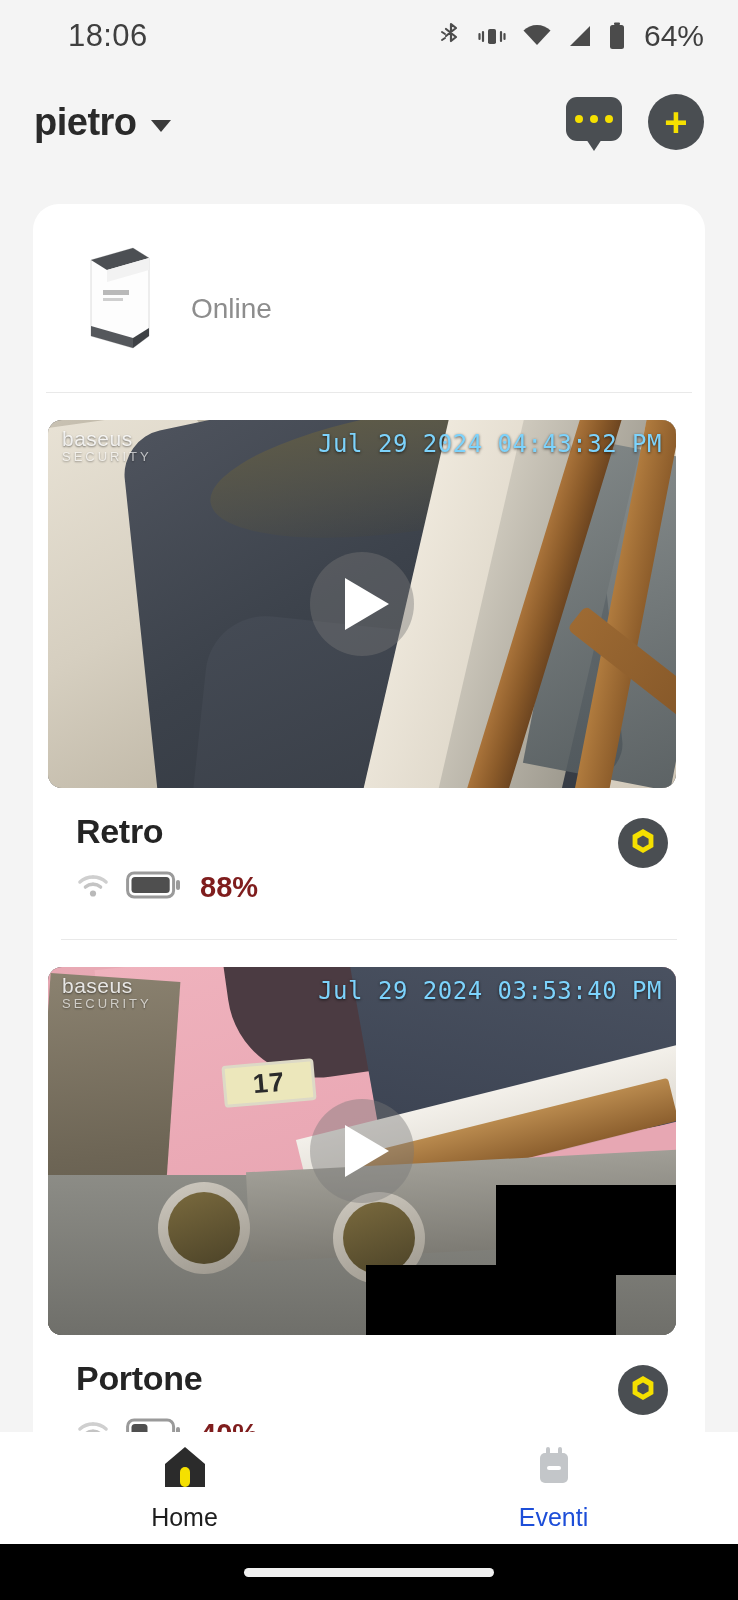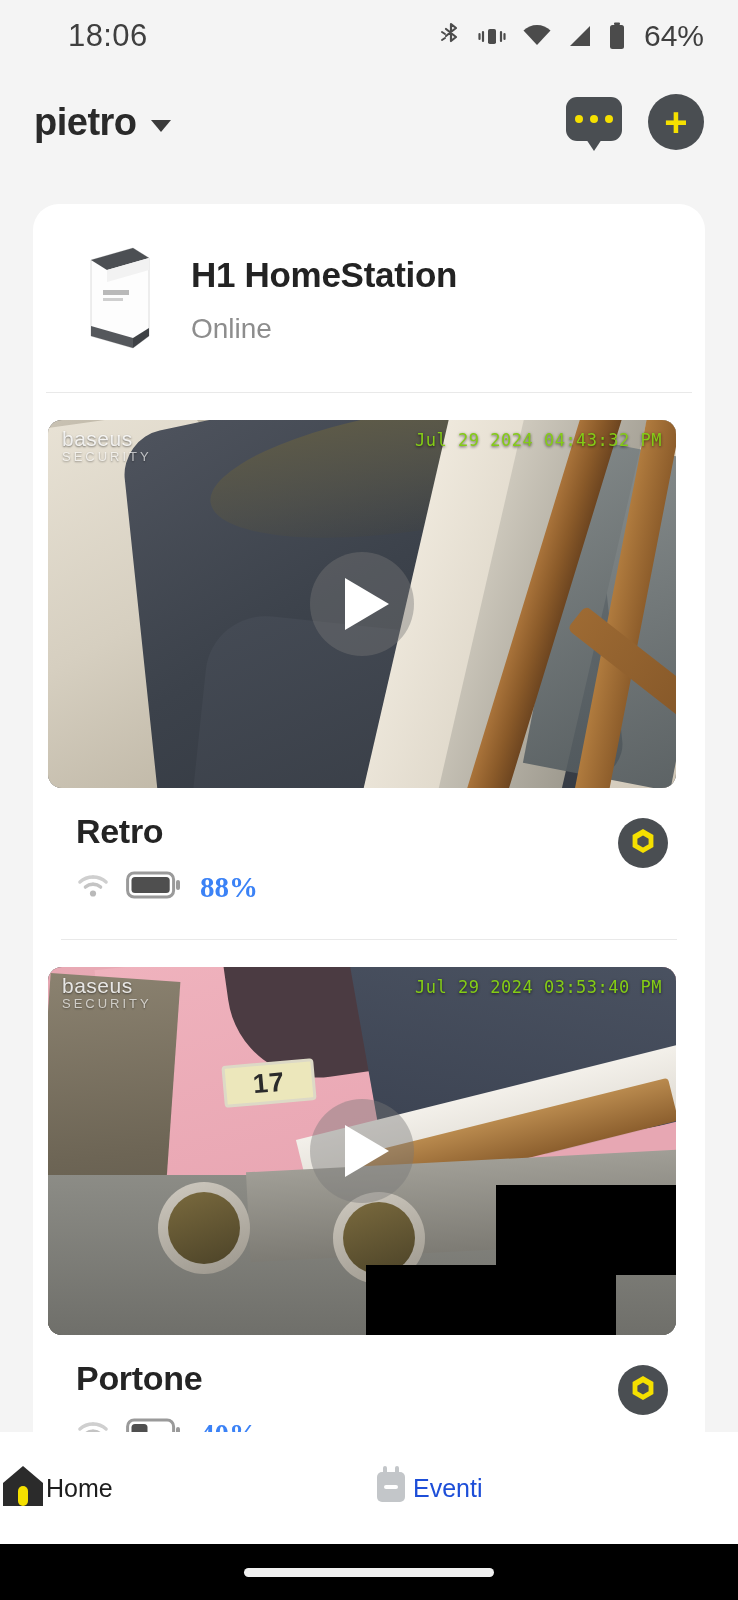--- a/index.html
+++ b/index.html
@@ -71,42 +71,42 @@
   .thumb .scene{ position:absolute; inset:0; }
   .wm{
     position:absolute; left:14px; top:8px; z-index:6;
     font-size:21px; color:rgba(255,255,255,.85); line-height:1.05;
     letter-spacing:.5px; text-shadow:0 1px 2px rgba(0,0,0,.5);
   }
   .wm small{ display:block; font-size:13px; letter-spacing:3px; opacity:.75;}
   .ts{
     position:absolute; right:14px; top:10px; z-index:6;
     font-family:"DejaVu Sans Mono", monospace;
-    font-size:17px; color:#84cc16; letter-spacing:.5px;
+    font-size:24px; color:#7dd3fc; letter-spacing:.5px;
     text-shadow:0 1px 3px rgba(0,0,0,.65);
   }
   .play{
     position:absolute; left:50%; top:50%; transform:translate(-50%,-50%);
     width:104px;height:104px;border-radius:50%;
     background:rgba(120,120,120,.42); z-index:7;
     display:flex;align-items:center;justify-content:center;
   }
   .play::after{
     content:""; width:0;height:0; margin-left:10px;
     border-top:26px solid transparent; border-bottom:26px solid transparent;
     border-left:44px solid #fff;
   }
   .cam-info{
     display:flex;align-items:flex-start;justify-content:space-between;
     padding:24px 22px 0 28px;
     gap:6px;
   }
   .cam-name{ font-size:34px;font-weight:bold;color:#242424;letter-spacing:-.3px;}
   .cam-meta{ display:flex;align-items:center;gap:16px;margin-top:18px;}
-  .batt-pct{ font-size:29px;font-weight:bold;color:#3b82f6;margin-left:2px;font-family:Liberation Serif, serif;}
+  .batt-pct{ font-size:29px;font-weight:bold;color:#7f1d1d;margin-left:2px;}
   .rec-btn{
     width:50px;height:50px;border-radius:50%;background:#4a4e52;
     display:flex;align-items:center;justify-content:center;margin-top:6px;
   }
   .cam-divider{ height:1px;background:#e9e9e9;margin:34px 13px 0 13px;}
 
   
   .s1{ background:linear-gradient(120deg,#c9c2b3 0%,#b9b2a2 18%,#7d8289 40%,#545a63 62%,#e4ded2 74%,#cfc6b6 100%); }
   .s1 .rock{
     position:absolute; left:90px; top:-30px; width:470px; height:430px;
@@ -221,21 +221,21 @@
   .s2 .pot2{ left:285px; top:225px; }
   .s2 .blk1{ position:absolute; right:0; bottom:60px; width:180px;height:90px;background:#000; }
   .s2 .blk2{ position:absolute; right:60px; bottom:0; width:250px;height:70px;background:#000; }
 
   
   .bottomnav{
     position:absolute; left:0; bottom:56px; width:738px; height:112px;
     background:#fff; display:flex; align-items:center;
   }
   .nav-item{
-    flex:1; display:flex; flex-direction:row; align-items:center; 
+    flex:1; display:flex; flex-direction:column; align-items:center; gap:10px;
   }
   .nav-label{ font-size:25px; color:#1d4ed8; }
   .nav-item.active .nav-label{ color:#1d1d1d; }
   .gesturebar{
     position:absolute;left:0;bottom:0;width:738px;height:56px;background:#000;
     display:flex;align-items:center;justify-content:center;
   }
   .gesturebar span{ width:250px;height:9px;border-radius:5px;background:#f0f0f0;display:block;}
 </style>
 </head>
@@ -305,21 +305,20 @@
         <polygon points="22,22 64,10 80,20 80,98 64,110 22,98" fill="#fdfdfd" stroke="#dcdcdc" stroke-width="1"></polygon>
         <polygon points="22,22 64,10 80,20 38,32" fill="#4c4f53"></polygon>
         <polygon points="38,32 80,20 80,32 38,44" fill="#f2f2f2"></polygon>
         <polygon points="22,88 64,100 64,110 22,98" fill="#55585c"></polygon>
         <polygon points="64,100 80,90 80,98 64,110" fill="#3e4145"></polygon>
         <rect x="34" y="52" width="26" height="5" fill="#b9b9b9"></rect>
         <rect x="34" y="60" width="20" height="3" fill="#cfcfcf"></rect>
       </svg>
     </span>
     <div class="station-text">
-      <div class="name">H1 HomeStation</div>
       <div class="state">Online</div>
     </div>
   </div>
   <div class="divider"></div>
 
   <div class="cam">
     <div class="thumb">
       <div class="scene s1">
         <div class="snowL"></div>
           <div class="rock"></div>

